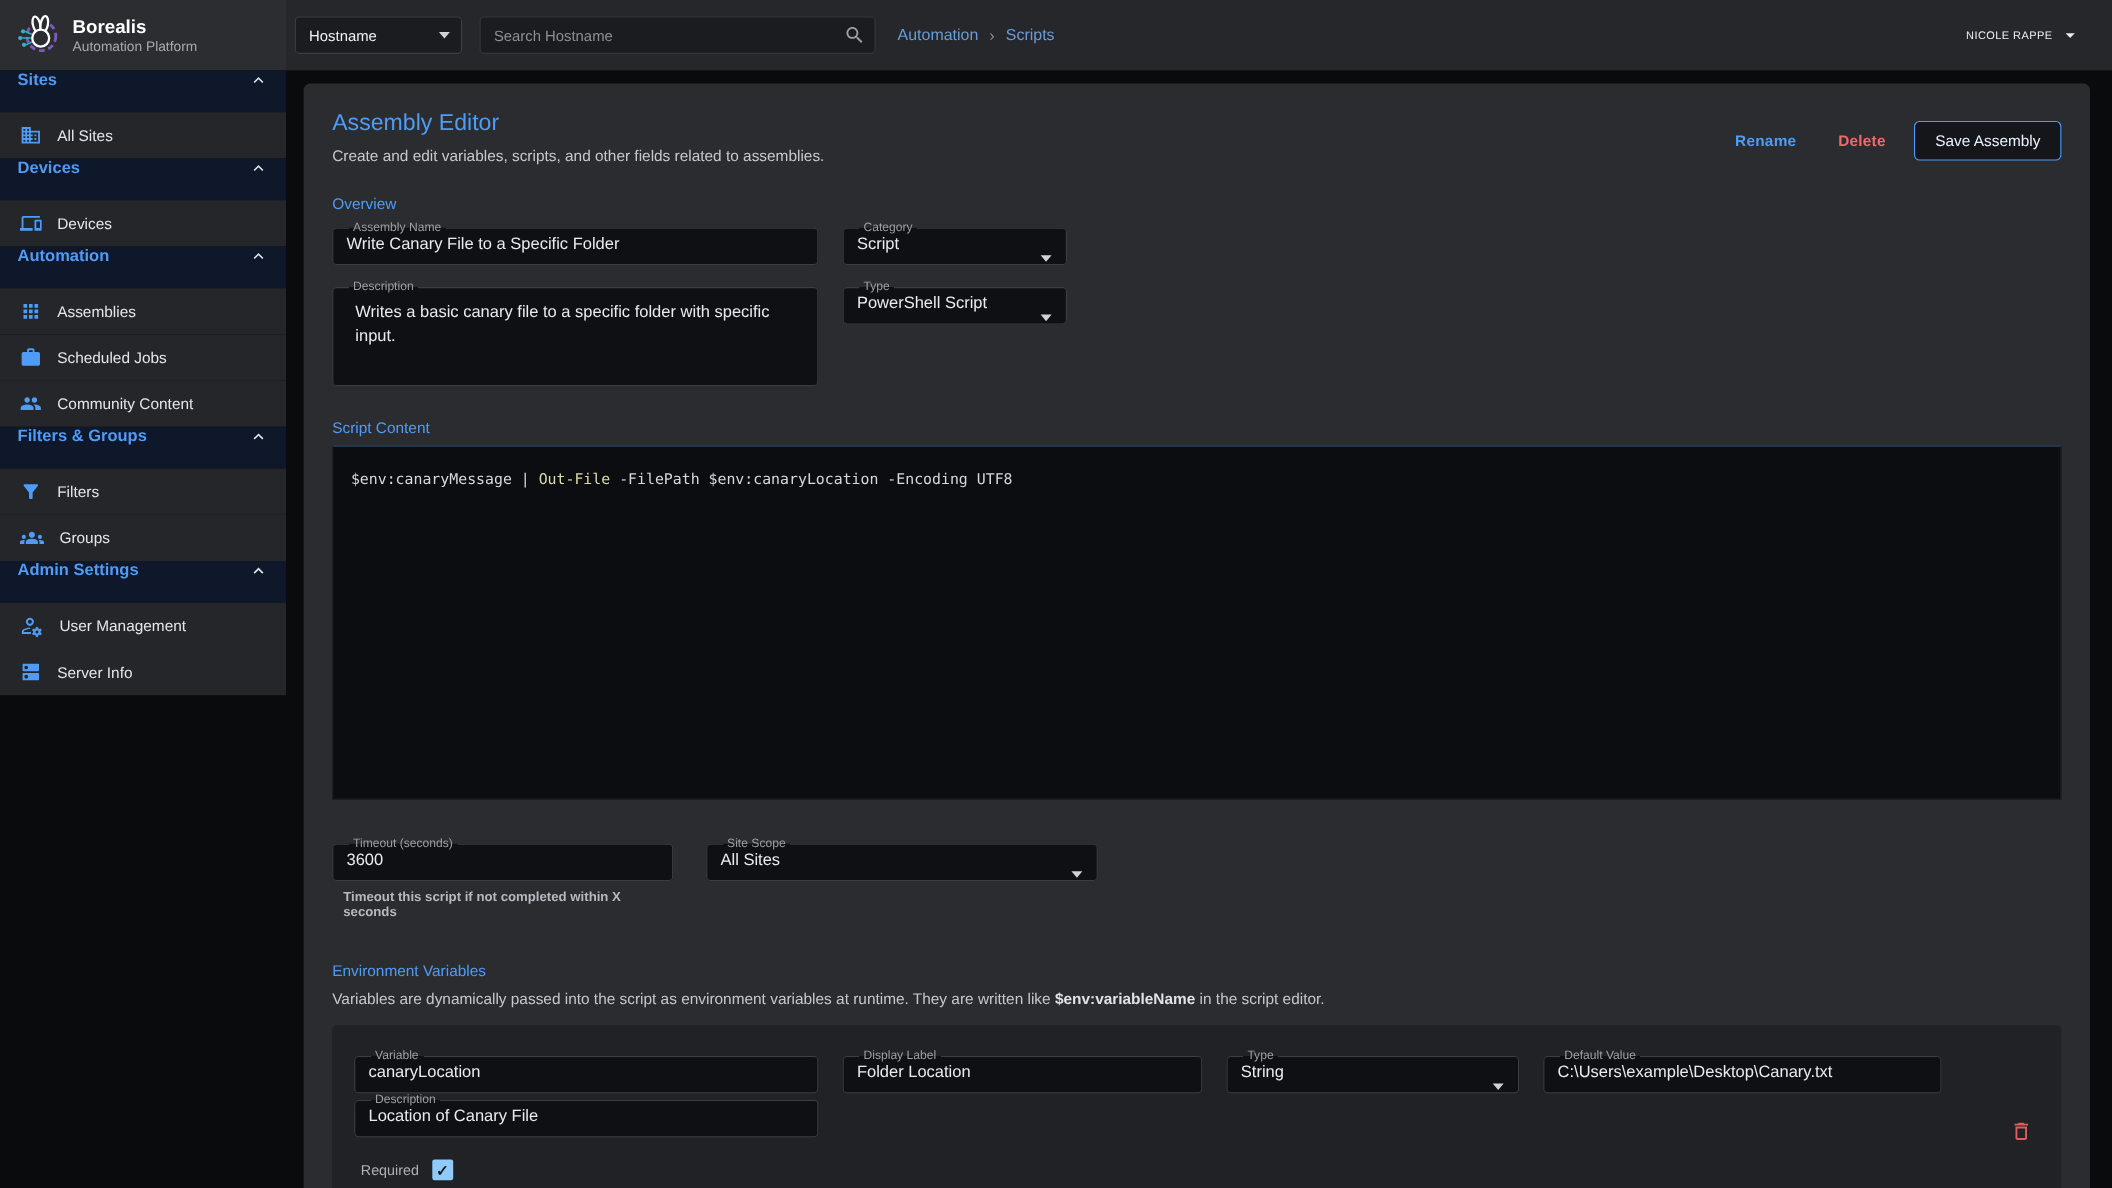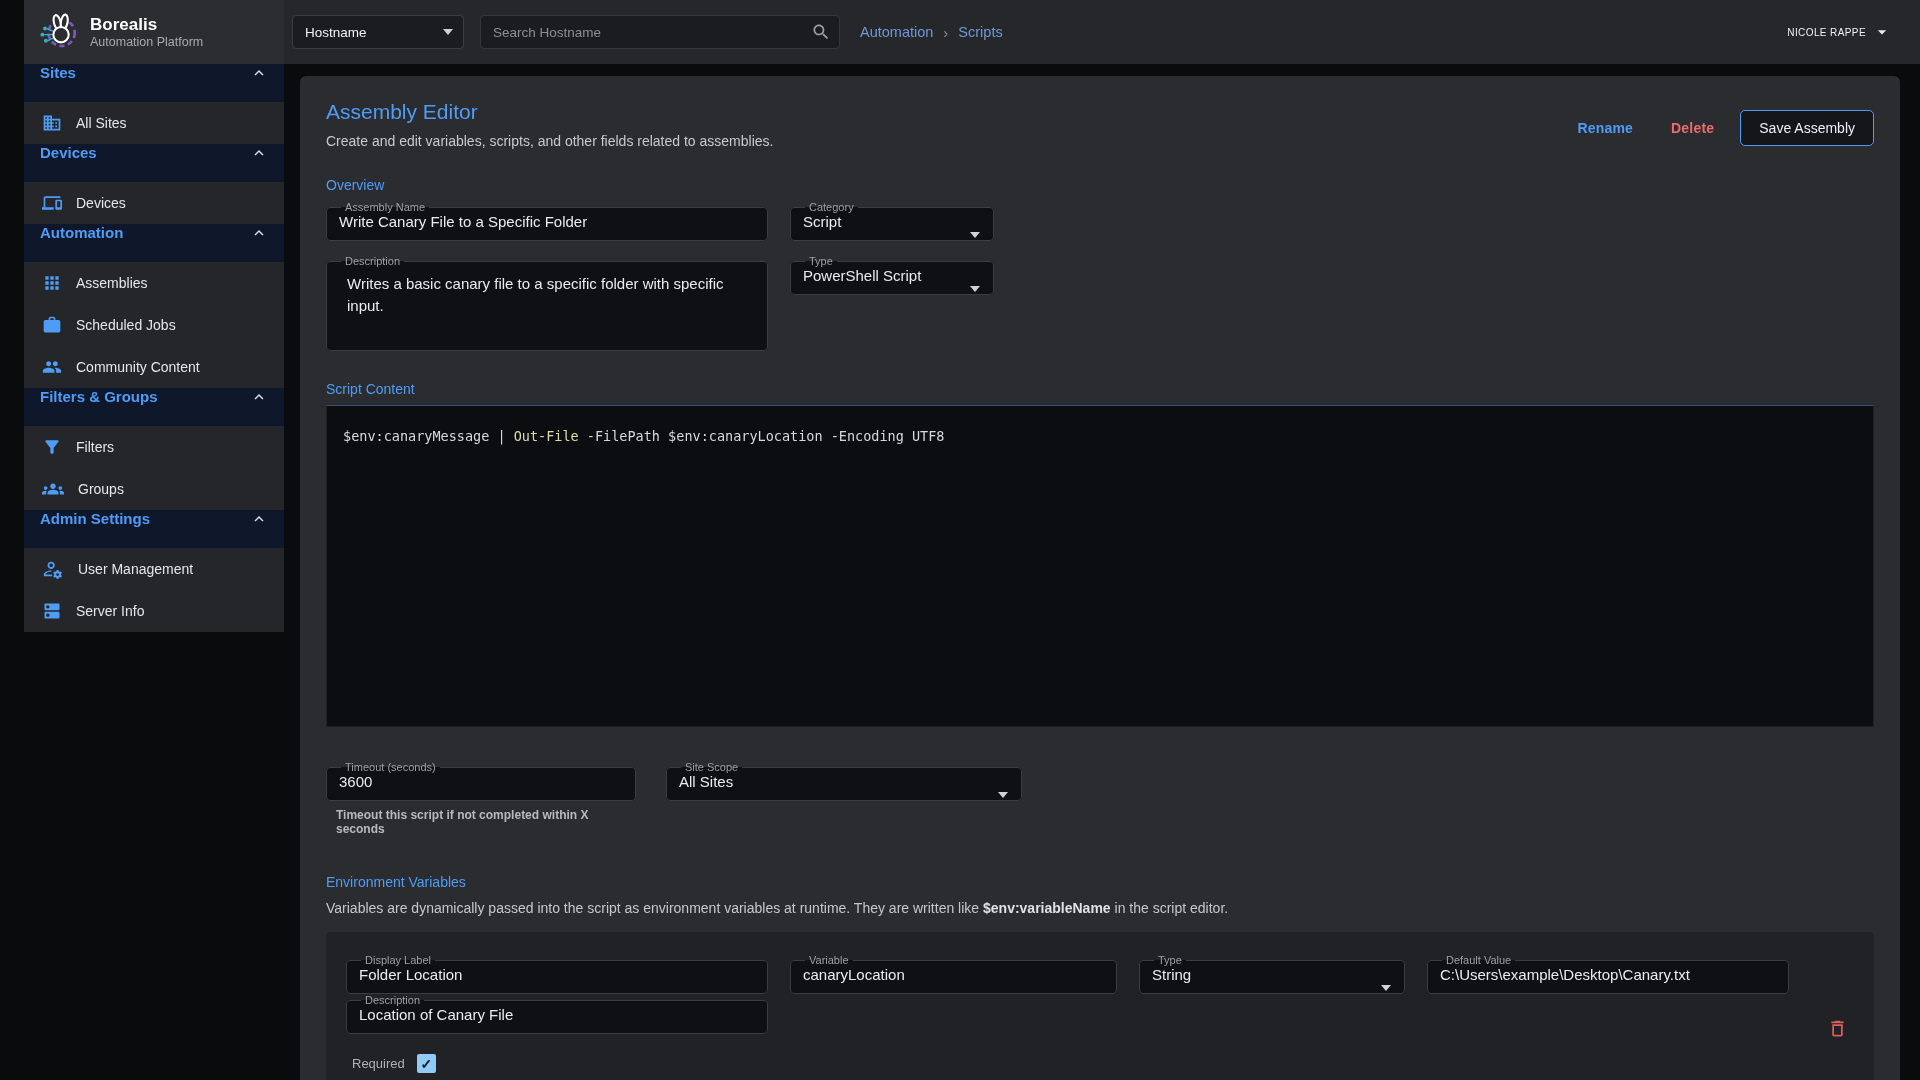--- a/index.html
+++ b/index.html
@@ -1,37 +1,37 @@
 <!DOCTYPE html>
 <html><head>
 <meta charset="utf-8">
 <style>
   * { box-sizing: border-box; margin: 0; padding: 0; }
   html,body { width:1920px; height:1080px; overflow:hidden; background:#0a0b0d;
     font-family:"Liberation Sans", sans-serif; color:#e9ebee; }
   .app { display:flex; width:100%; height:100%; }
 
   
-  .sidebar { width:260px; flex:0 0 260px; display:flex; flex-direction:column; background:transparent;margin-left:24px; }
+  .sidebar { width:260px; flex:0 0 260px; display:flex; flex-direction:column; background:transparent; }
   .logo-block { height:64px; background:#2b2d31; display:flex; align-items:center; padding-left:14px; gap:10px; }
   .brand-name { font-size:17px; font-weight:bold; color:#ffffff; line-height:1.15; }
   .brand-tagline { font-size:12.5px; color:#a6aab0; }
   .nav { display:flex; flex-direction:column; }
   .nav-section-header { height:38px; background:#0f172a; display:flex; align-items:flex-start;
     justify-content:space-between; padding:0 16px 0 16px; cursor:pointer; }
   .nav-section-header .sec-label { color:#4f9cf7; font-weight:bold; font-size:15px; }
   .nav-item { height:42px; background:#242629; display:flex; align-items:center; gap:14px;
     padding-left:18px; cursor:pointer; }
   .nav-item .lbl { font-size:14px; color:#e4e6e9; }
   .icon-svg { display:inline-flex; }
 
   
   .main-col { flex:1; display:flex; flex-direction:column; background:#0a0b0d; min-width:0; }
   .topbar { height:64px; background:#26272b; display:flex; align-items:center; padding:0 28px 0 8px; gap:16px; }
-  .hostname-select { width:172px; height:34px; background:#1b1c20; border:1px solid #3a3d42; border-radius:4px;
+  .hostname-select { width:152px; height:34px; background:#1b1c20; border:1px solid #3a3d42; border-radius:4px;
     display:flex; align-items:center; justify-content:space-between; padding:0 10px 0 12px;
     font-size:13.5px; color:#f0f1f3; cursor:pointer; }
   .caret-down { width:0; height:0; border-left:5px solid transparent; border-right:5px solid transparent;
     border-top:6px solid #cfd3d8; }
   .search-box { position:relative; width:360px; height:34px; }
   .search-box input { width:100%; height:100%; background:#1b1c20; border:1px solid #33363b; border-radius:4px;
     color:#e9ebee; font-size:13.5px; padding:0 36px 0 12px; outline:none; font-family:"Liberation Sans", sans-serif; }
   .search-box input::placeholder { color:#8a8f98; }
   .search-icon { position:absolute; right:9px; top:7px; }
   .breadcrumb { display:flex; align-items:center; gap:10px; font-size:14.5px; margin-left:4px; }
@@ -328,26 +328,26 @@
           </div>
         </section>
 
         <section class="env-section">
           <div class="section-label">Environment Variables</div>
           <p class="env-desc"><span>Variables are dynamically passed into the script as environment variables at runtime. They are written like </span><b>$env:variableName</b><span> in the script editor.</span></p>
 
           <div class="env-card">
             <div class="env-grid">
               <fieldset class="fld">
+                <legend>Variable</legend>
+                <span class="val">canaryLocation</span>
+              </fieldset>
+              <fieldset class="fld">
                 <legend>Display Label</legend>
                 <span class="val">Folder Location</span>
-              </fieldset>
-              <fieldset class="fld">
-                <legend>Variable</legend>
-                <span class="val">canaryLocation</span>
               </fieldset>
               <fieldset class="fld select">
                 <legend>Type</legend>
                 <span class="val">String</span>
               </fieldset>
               <fieldset class="fld">
                 <legend>Default Value</legend>
                 <span class="val">C:\Users\example\Desktop\Canary.txt</span>
               </fieldset>
             </div>

